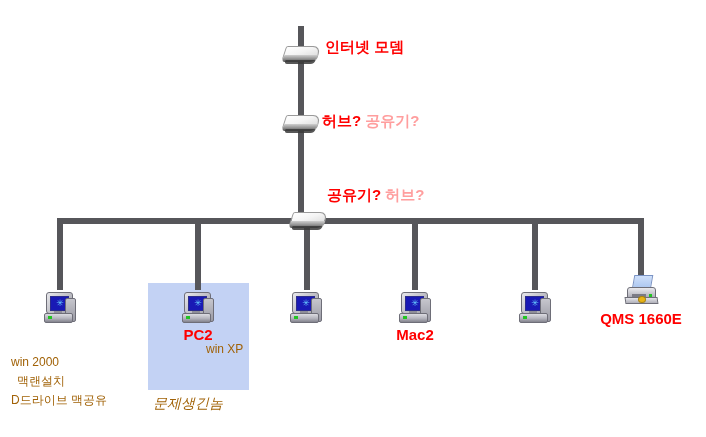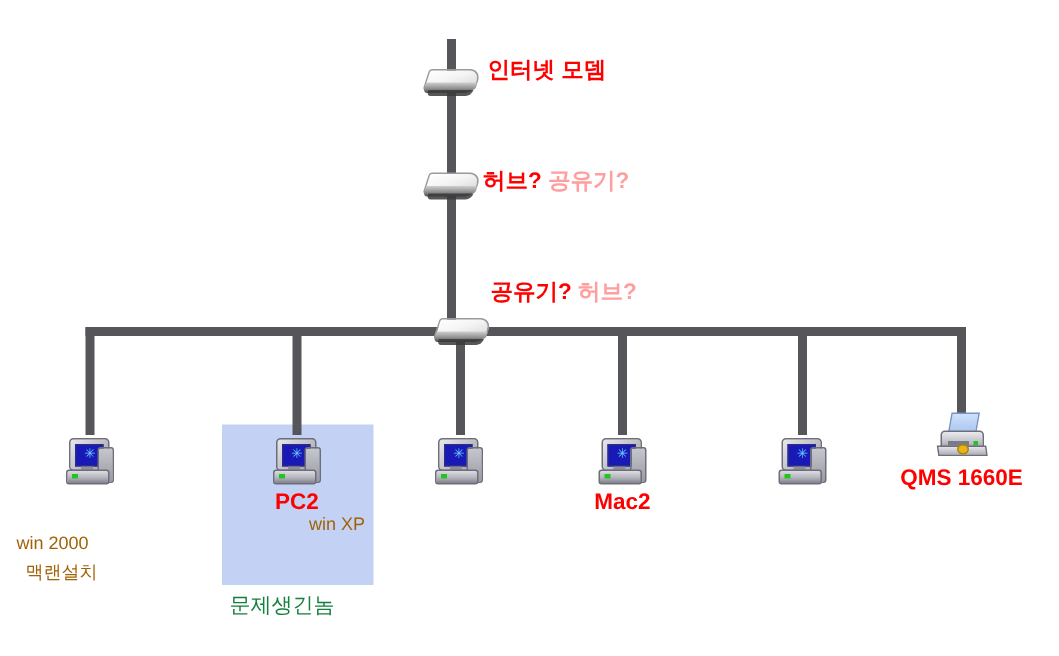--- a/index.html
+++ b/index.html
@@ -239,24 +239,25 @@
 
   .note {
     position: absolute;
     color: #a16207;
     font-size: 12px;
     line-height: 19px;
     white-space: nowrap;
   }
   .note-blue {
     position: absolute;
-    color: #15803d;
+    color: #a16207;
     font-size: 14px;
     line-height: 19px;
     white-space: nowrap;
+    font-style: italic;
   }
 </style>
 </head>
 <body>
 
 <div id="diagram">
 
   <div class="highlight-box"></div>
 
   <div class="line v-line" style="left:298px; top:26px;  height:40px;"></div>
@@ -313,20 +314,21 @@
       </div>
       <div class="pc-stand"></div>
       <div class="pc-tower"></div>
       <div class="pc-base">
         <div class="pc-led"></div>
       </div>
     </div>
   </div>
   <div class="note" style="left:11px; top:353px;">win 2000</div>
   <div class="note" style="left:17px; top:372px;">맥랜설치</div>
+  <div class="note" style="left:11px; top:391px;">D드라이브 맥공유</div>
 
   <div class="node" style="left:143px; top:290px;">
     <div class="node-icon">
       <div class="pc-monitor">
         <div class="pc-screen">
           <div class="pc-glyph">✳</div>
         </div>
       </div>
       <div class="pc-stand"></div>
       <div class="pc-tower"></div>

